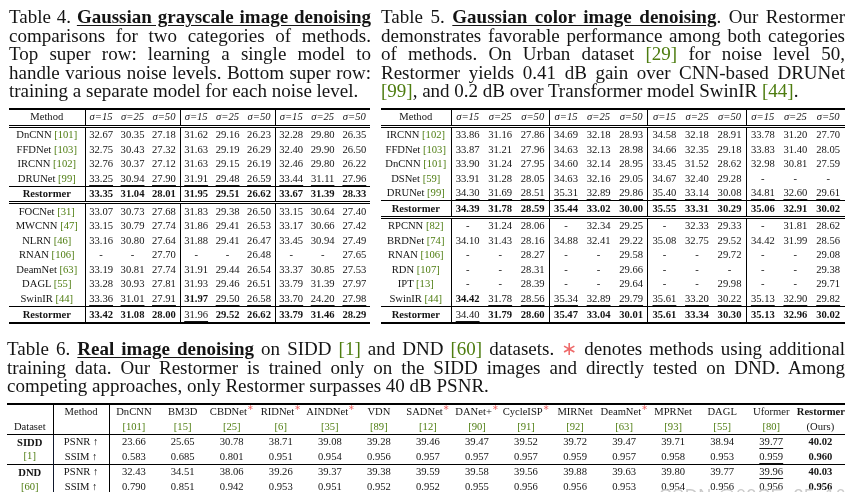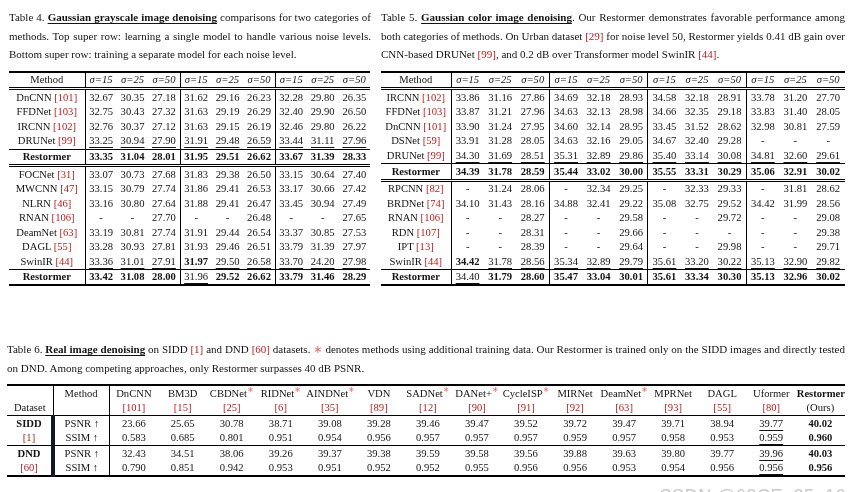--- a/index.html
+++ b/index.html
@@ -1,21 +1,21 @@
 <!DOCTYPE html>
 <html><head>
 <meta charset="utf-8">
 <style>
   html,body{margin:0;padding:0;background:#ffffff;}
   .page{position:relative;width:849px;height:492px;background:#ffffff;overflow:hidden;
         font-family:"Liberation Serif", serif;color:#141414;}
-  .caption{font-size:11px;line-height:18.6px;text-align:justify;}
+  .caption{font-size:19px;line-height:18.6px;text-align:justify;}
   .caption .b{font-weight:bold;}
   .caption .u{text-decoration:underline;text-underline-offset:2px;}
-  .cite{color:#b91c1c;}
+  .cite{color:#4d7c0f;}
   .rstar{color:#ee6a6a;}
   .col-left{position:absolute;left:9px;top:8px;width:362px;}
   .col-right{position:absolute;left:381px;top:8px;width:464px;}
   .bottom-block{position:absolute;left:7px;top:340px;width:838px;}
   .tbl-wrap{margin-top:7px;}
   table.dtab{border-collapse:collapse;table-layout:fixed;border-top:2px solid #000;border-bottom:2px solid #000;}
   table.dtab th, table.dtab td{font-size:10.6px;line-height:1.28;padding:0.5px 1px;text-align:center;
        white-space:nowrap;font-weight:normal;overflow:visible;}
   .vb{border-left:1px solid #000;}
   .vr{border-right:1px solid #000;}
@@ -25,21 +25,21 @@
   tr.grpend td{border-bottom:3px double #000;}
   tr.topline td{border-top:1px solid #000;}
   td.mcol, th.mlabel{text-align:left;padding-left:3px;}
   th.mlabel{font-weight:bold;}
   .sg{font-style:italic;}
   .bold{font-weight:bold;}
   .und{text-decoration:underline;text-underline-offset:2.5px;}
   sup.star{color:#ee6a6a;font-size:8px;vertical-align:super;line-height:0;}
   
   table.rtab th, table.rtab td{font-size:10.6px;}
-  td.dscell{font-weight:bold;border-right:4px solid #0f172a;text-align:center;line-height:1.3;}
+  td.dscell{font-weight:bold;border-right:1px solid #0f172a;text-align:center;line-height:1.3;}
   td.metric{text-align:left;padding-left:4px;border-right:1px solid #000;border-left:1px solid #000;}
   tr.dndsep td{border-top:1.6px solid #000;}
   .watermark{position:absolute;right:3px;top:486px;font-family:"Liberation Sans", sans-serif;
      font-size:18px;color:#c4c4c4;letter-spacing:0.5px;opacity:0.9;}
 </style>
 </head>
 <body>
 
 <div class="page">
   <div class="col-left">

